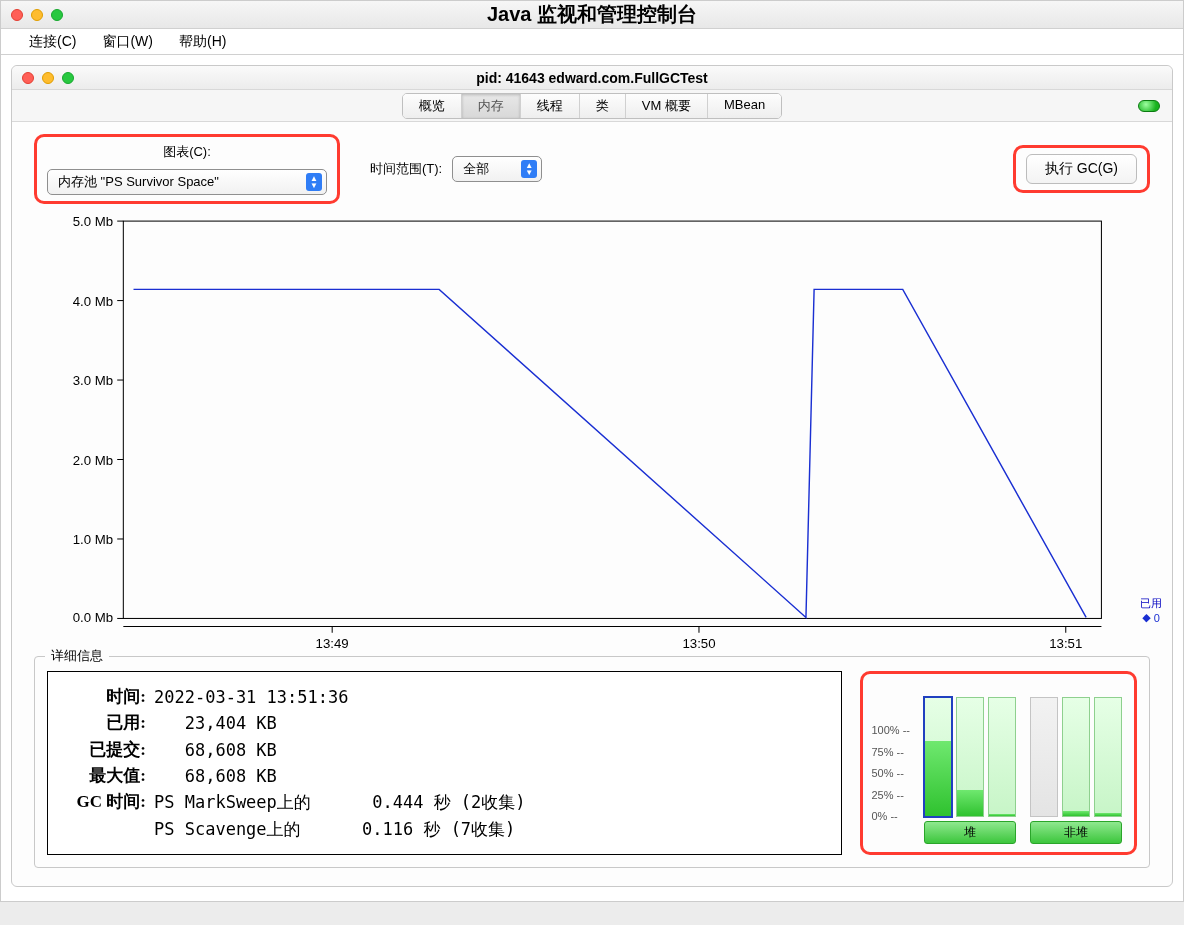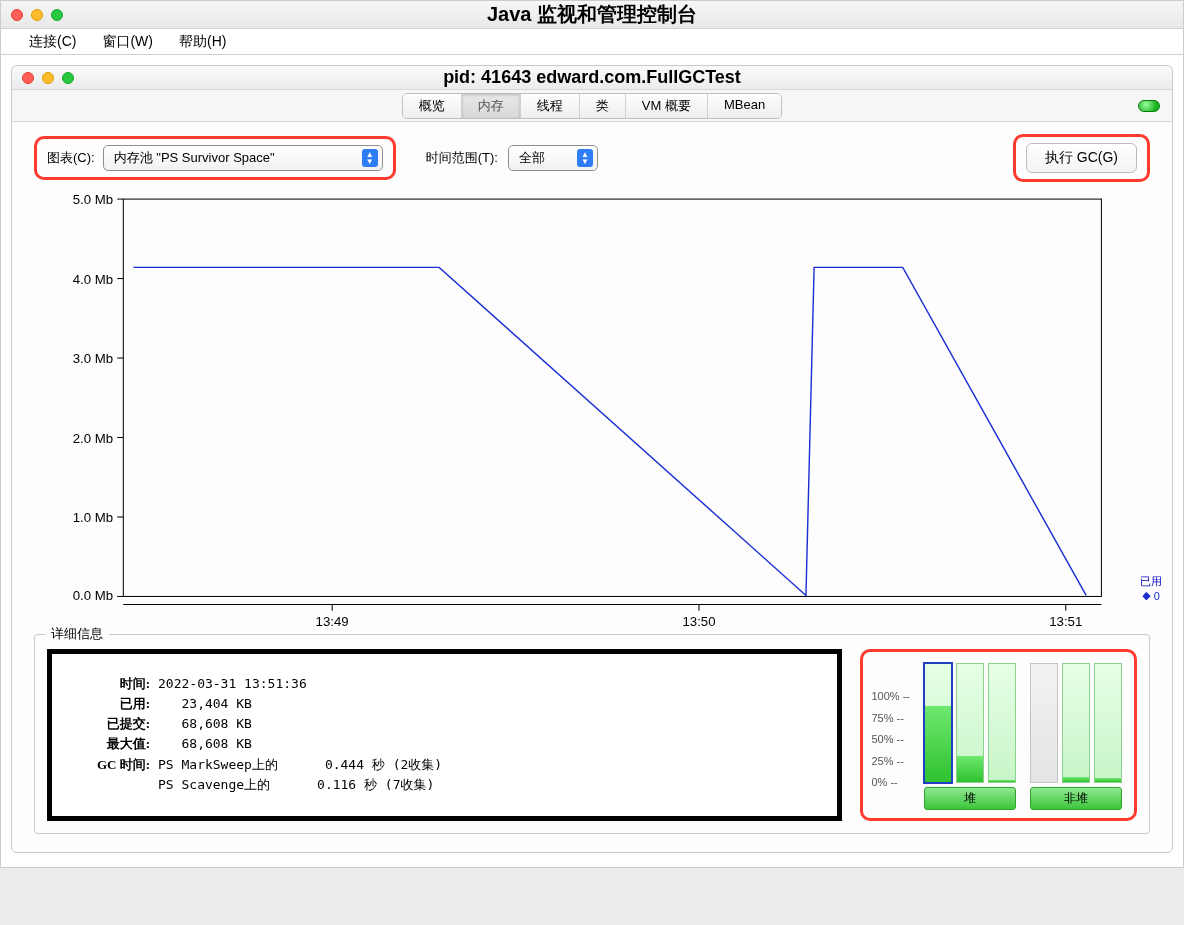--- a/index.html
+++ b/index.html
@@ -52,21 +52,21 @@
   .inner-titlebar {
     height: 24px;
     border-bottom:1px solid #d8d8d8;
     display:flex; align-items:center;
     position:relative;
     background: linear-gradient(#fafafa,#ececec);
     border-radius: 6px 6px 0 0;
   }
   .inner-title {
     position:absolute; left:0; right:0; text-align:center;
-    font-weight:600; font-size:18px;
+    font-weight:600; font-size:14px;
   }
   .tab-row {
     height: 32px;
     display:flex; align-items:center; justify-content:center;
     gap: 0;
     border-bottom:1px solid #d8d8d8;
     position:relative;
     background:#f6f6f6;
   }
   .seg {
@@ -97,21 +97,21 @@
   }
   .filter-row {
     display:flex; align-items:center;
     padding: 12px 22px;
     gap: 10px;
   }
   .hl-red {
     border: 3px solid #ff3b30;
     border-radius: 10px;
     padding: 6px 10px;
-    display:flex; align-items:center; gap:8px;
+    display:flex; align-items:center; gap:8px;flex-direction:column;
   }
   .combo {
     display:inline-flex; align-items:center;
     border:1px solid #8f8f8f;
     border-radius:5px;
     background: linear-gradient(#fff,#f1f1f1);
     padding: 3px 4px 3px 10px;
     font-size:13px;
     min-width: 90px;
     justify-content:space-between;
@@ -154,25 +154,25 @@
     gap: 18px;
     min-height: 200px;
   }
   .fieldset-legend {
     position:absolute; top:-10px; left:10px;
     background:#fdfdfd; padding: 0 6px;
     font-size: 13px;
   }
   .info-box {
     flex:1;
-    border:5px solid #000000;
+    border:1px solid #000000;
     background:#fff;
-    padding: 20px 10px;
+    padding: 12px 10px;
     font-family: Menlo, monospace;
-    font-size: 13px;
+    font-size: 17px;
     line-height: 1.55;
   }
   .info-row { display:flex; }
   .info-label { width: 88px; text-align:right; font-weight:700; font-family:"Helvetica Neue"; }
   .info-val { padding-left: 8px; white-space: pre; }
   .bars-panel {
     border: 3px solid #ff3b30;
     border-radius:10px;
     padding: 10px 12px 8px 8px;
     display:flex;

